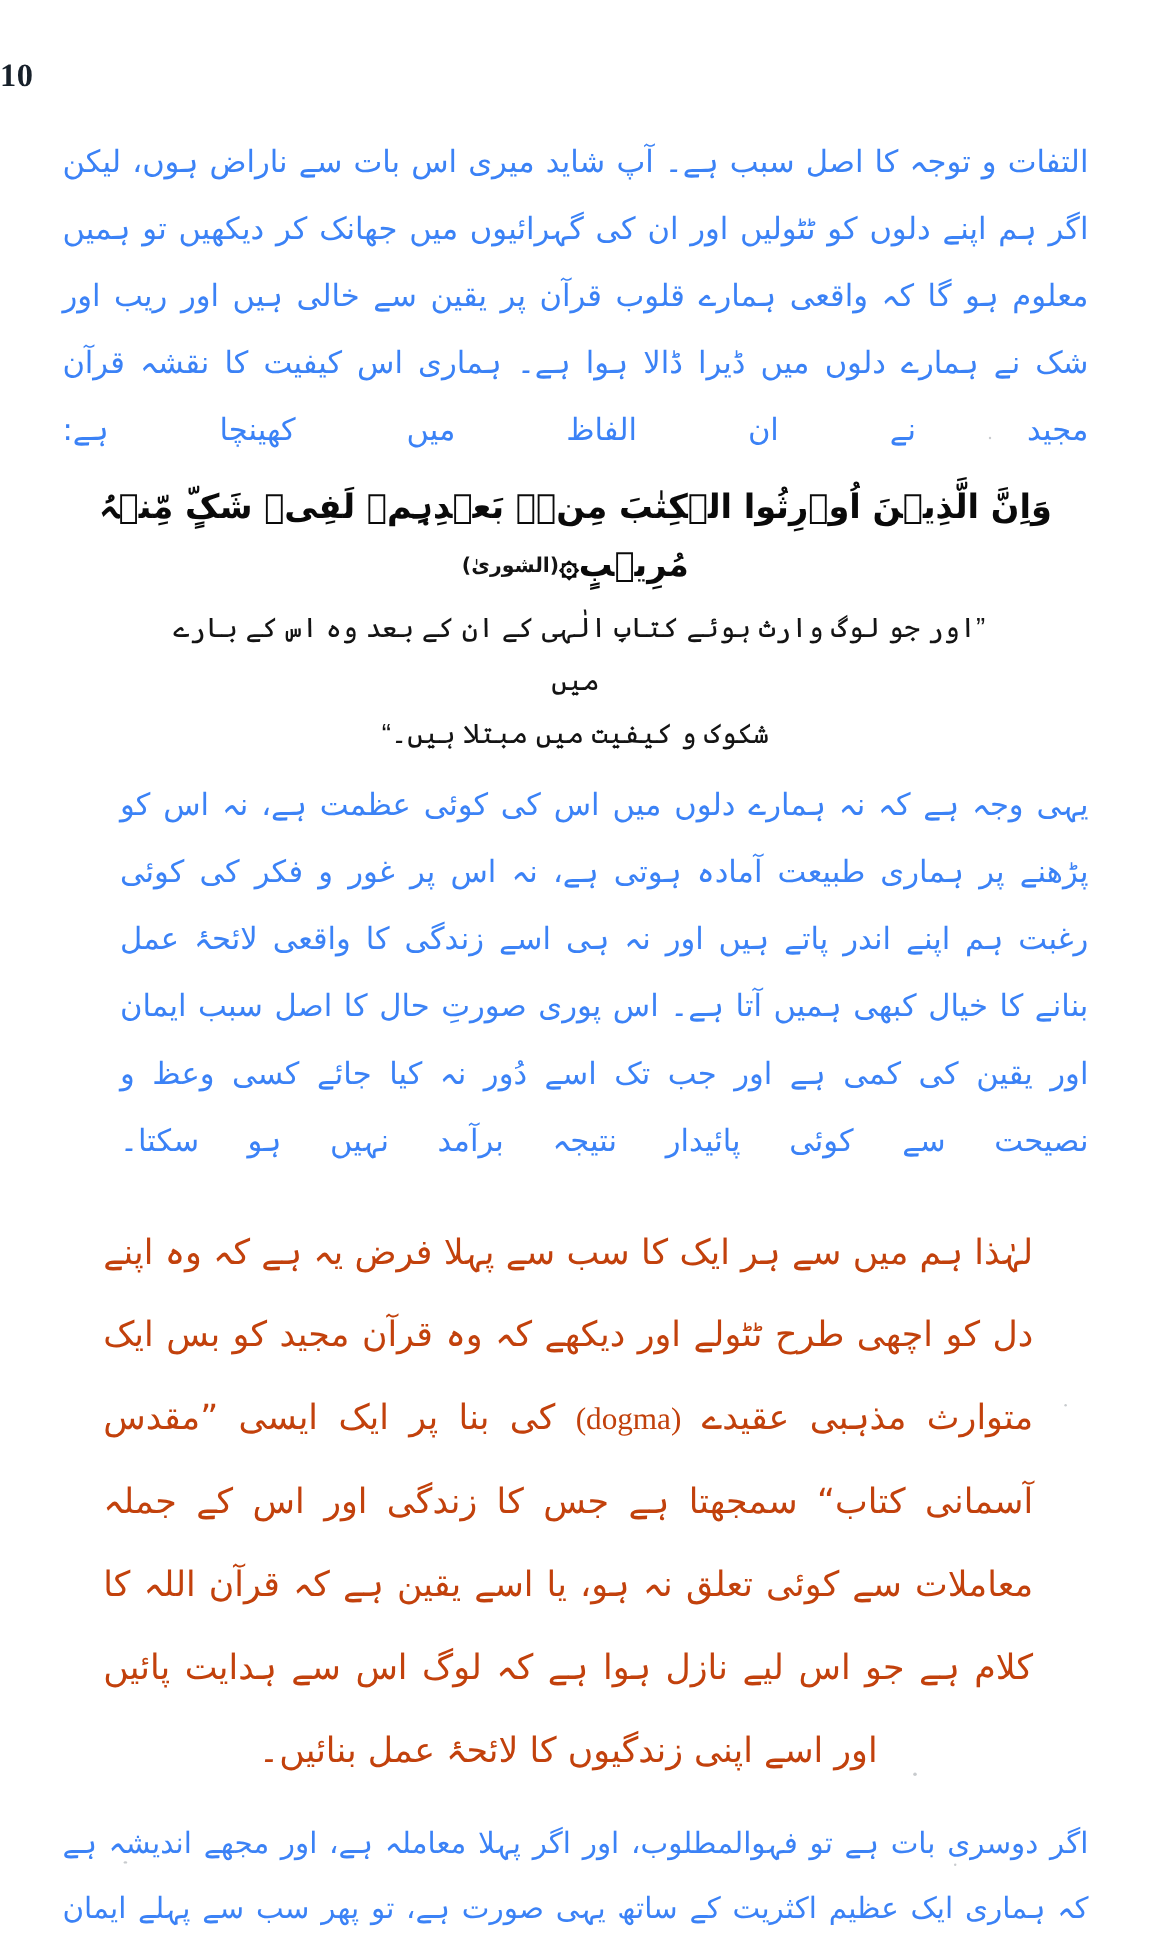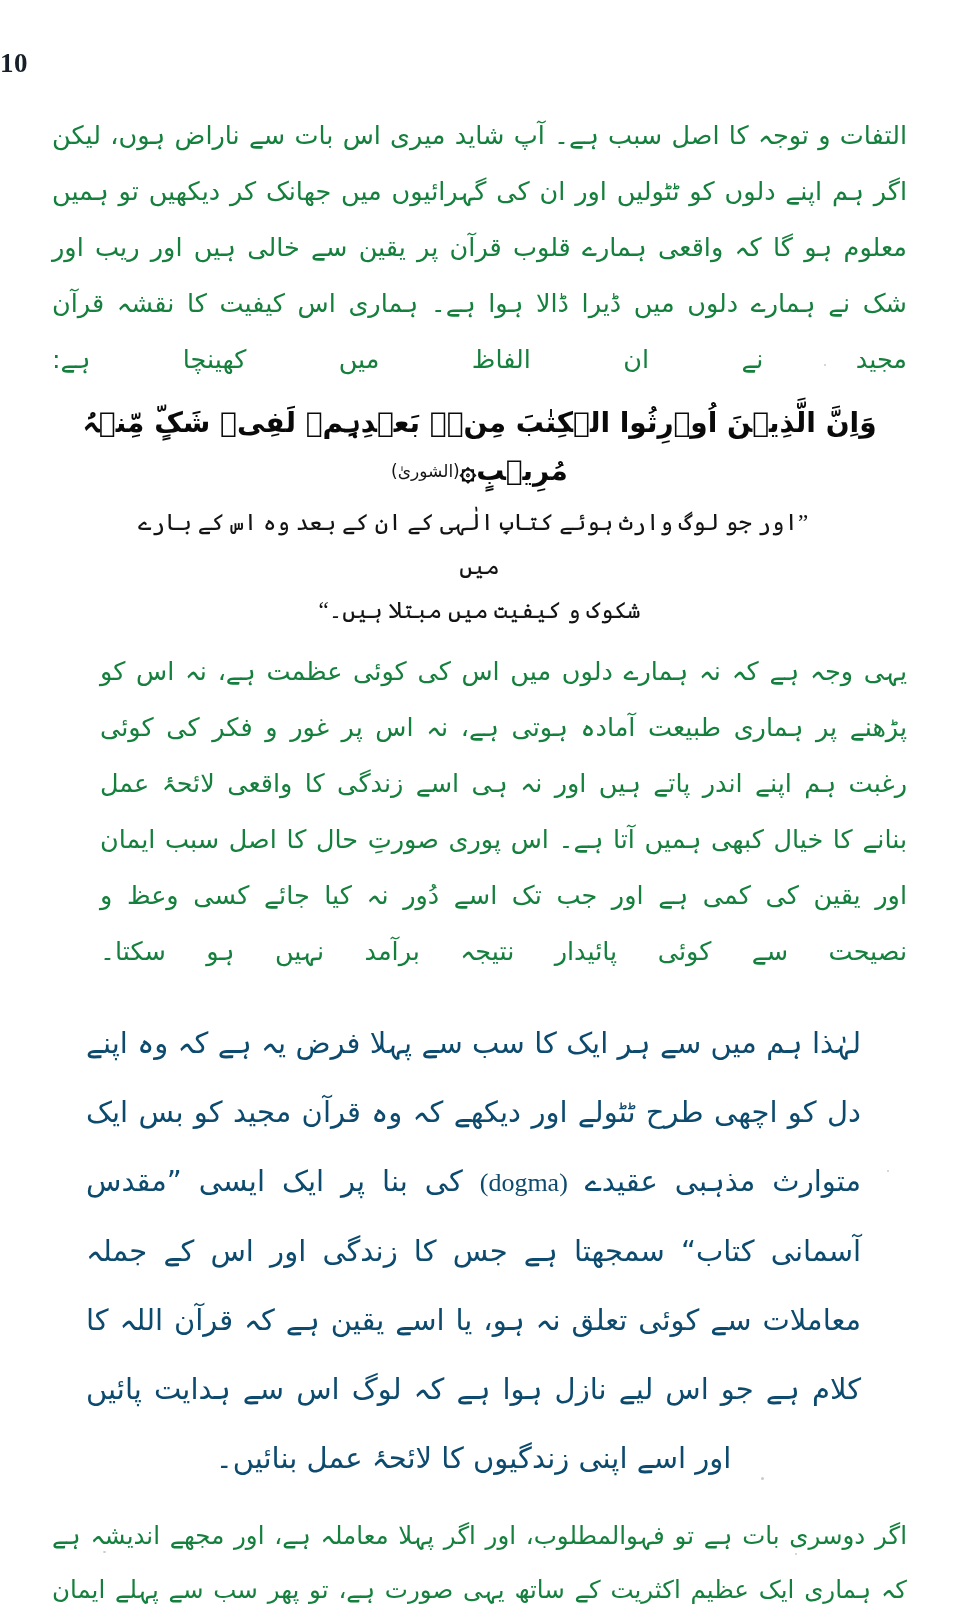--- a/index.html
+++ b/index.html
@@ -45,21 +45,21 @@
     direction: rtl;
     text-align: justify;
     text-align-last: justify;
   }
 
   
   .p-urdu {
     font-family: "DejaVu Sans", "Liberation Sans", sans-serif;
     font-size: 25.5px;
     line-height: 56px;
-    color: #15803d;
+    color: #3b82f6;
     direction: rtl;
     text-align: justify;
     text-align-last: justify;
     word-spacing: 1px;
     margin: 0;
     font-weight: 500;
   }
   .p-urdu.last-left { text-align-last: right; }
 
   .para-1 { margin-top: 2px; }
@@ -77,50 +77,50 @@
     font-size: 28px;
     line-height: 48px;
     font-weight: 700;
     color: #0a0a0a;
     letter-spacing: 0.3px;
     display: inline;
   }
   .verse-ref {
     font-family: "DejaVu Sans", "Liberation Sans", sans-serif;
     font-size: 17px;
-    font-weight: 400;
+    font-weight: 700;
     vertical-align: 3px;
     color: #141414;
   }
 
   
   .translation {
     margin-top: 6px;
     direction: rtl;
-    text-align: left;
+    text-align: right;
     text-align-last: center;
-    font-family: Liberation Serif, serif;
+    font-family: Liberation Sans, sans-serif;
     font-size: 23px;
     line-height: 44px;
     color: #141414;
     padding: 0 86px;
   }
 
   
   .block-indent {
     margin-top: 30px;
     margin-left: 34px;
     padding-right: 46px;
     direction: rtl;
     text-align: justify;
     text-align-last: center;
     font-family: "DejaVu Sans", "Liberation Sans", sans-serif;
     font-size: 29px;
     line-height: 69px;
-    color: #0c4a6e;
+    color: #c2410c;
     font-weight: 500;
   }
   .block-indent .latin {
     direction: ltr;
     unicode-bidi: isolate;
     display: inline-block;
     font-family: "Liberation Serif", "DejaVu Serif", serif;
     font-size: 26px;
     font-weight: 400;
   }

